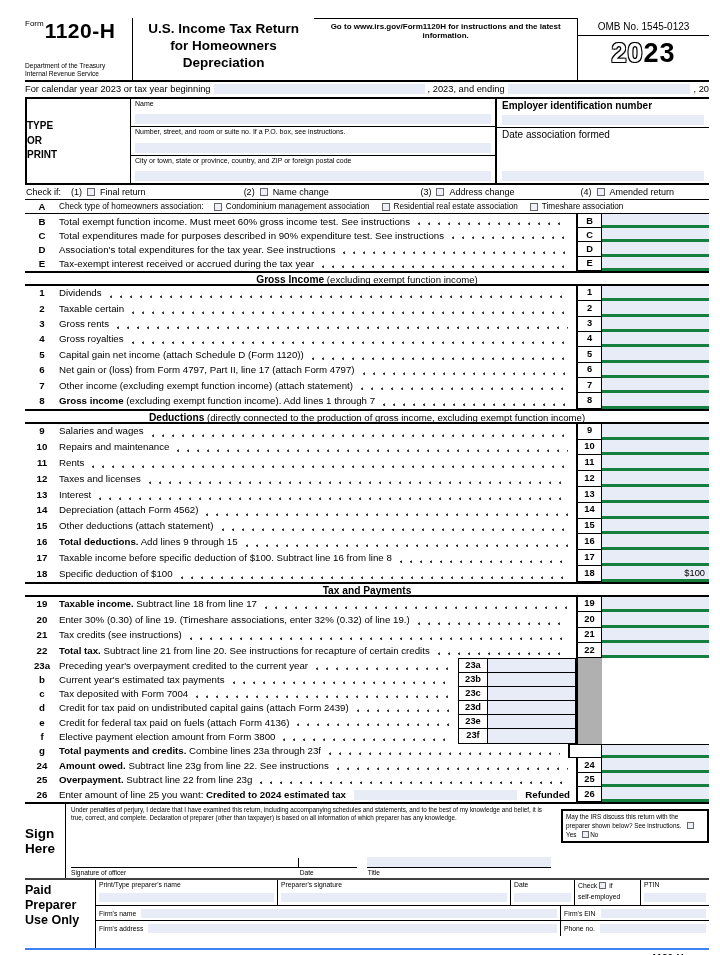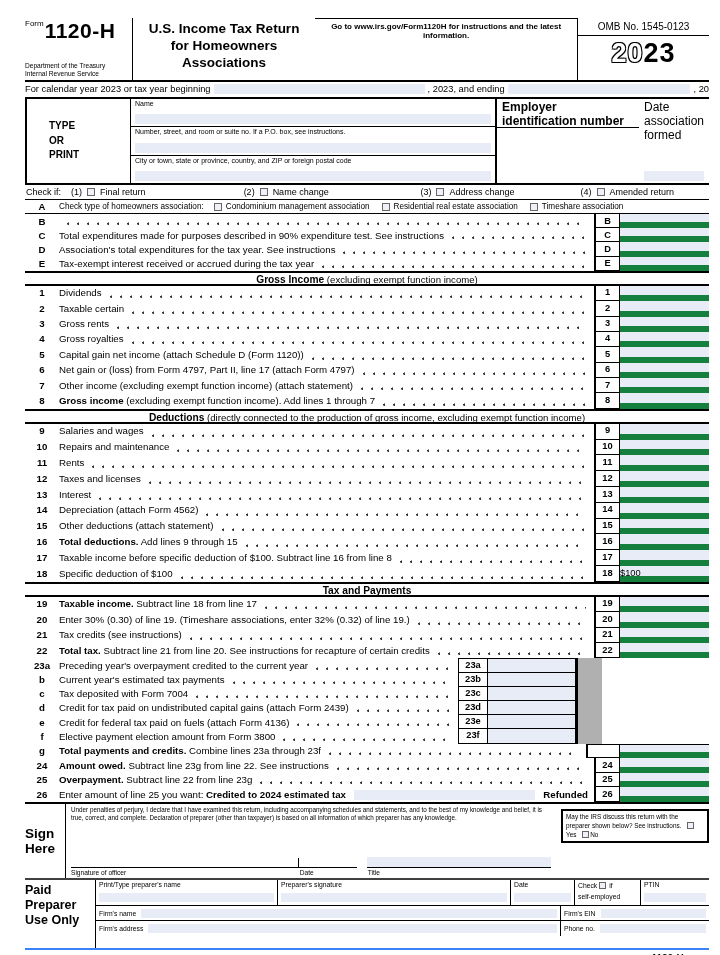--- a/index.html
+++ b/index.html
@@ -30,26 +30,26 @@
   .yr-outline { color:#fff; text-shadow:-1px -1px 0 #000, 1px -1px 0 #000, -1px 1px 0 #000, 1px 1px 0 #000; }
 
   
   .cal-row { display:flex; align-items:flex-end; font-size:9.3px; padding:2px 0 3px; border-bottom:2px solid #000; }
   .cal-fill { background:var(--field-fill); height:10px; margin:0 3px; }
   .f1 { flex:1.5; } .f2 { flex:1.3; }
 
   
   .tp { display:flex; border-bottom:2px solid #000; height:86px; }
   .tp-main { width:472px; display:flex; border-left:2px solid #000; border-right:2px solid #000; }
-  .tp-label { width:104px; border-right:1px solid #000; font-weight:bold; font-size:10px; line-height:1.45; display:flex; flex-direction:column; justify-content:center; padding-left:22px; }
+  .tp-label { width:104px; border-right:1px solid #000; font-weight:bold; font-size:10px; line-height:1.45; display:flex; flex-direction:column; justify-content:center; }
   .tp-fields { flex:1; display:flex; flex-direction:column; }
   .tp-field { flex:1; border-bottom:1px solid #000; padding:1px 4px 0; font-size:7px; display:flex; flex-direction:column; justify-content:space-between; }
   .tp-field:last-child { border-bottom:none; }
   .tp-input { background:var(--field-fill); height:10px; margin:1px 0 2px; }
-  .tp-right { flex:1; display:flex; font-size:12px; }
+  .tp-right { flex:1; display:flex; flex-direction:column; font-size:10px; }
   .tp-ein { height:29px; border-bottom:1px solid #000; padding:1px 5px 0; display:flex; flex-direction:column; justify-content:space-between; }
   .tp-ein .cell-label { font-weight:bold; }
   .tp-date { flex:1; padding:1px 5px 0; display:flex; flex-direction:column; justify-content:space-between; }
 
   
   .ci-row { display:flex; align-items:center; font-size:9px; height:15px; border-bottom:1px solid #000; }
   .ci-label { width:46px; padding-left:1px; }
   .ci-group { display:flex; align-items:center; gap:5px; }
   .g1{flex:1.25;} .g2{flex:1.28;} .g3{flex:1.16;} .g4{flex:.93;}
   .cb { width:8px; height:8px; border:1px solid #666; background:var(--cb-fill); display:inline-block; flex:none; }
@@ -62,21 +62,21 @@
   
   .row { display:flex; align-items:stretch; font-size:9.7px; }
   .h14 { height:14.2px; } .h15 { height:15.4px; } .h16 { height:15.8px; } .h14b { height:14.6px; } .h15b { height:15px; }
   .row .num { width:34px; flex:none; text-align:center; font-weight:bold; padding-top:1.5px; }
   .row .lbl { padding-top:1.5px; white-space:nowrap; }
   .row .lbl b { font-weight:bold; }
   .dots { flex:1; min-width:10px; align-self:flex-end; height:3px; margin:0 8px 3px 8px;
     background-image:radial-gradient(circle at 1.2px 1.6px, #333 1px, transparent 1.3px);
     background-size:10px 3px; background-repeat:repeat-x; }
   .row .nbox { width:26px; flex:none; border-left:2px solid #000; border-right:1px solid #000; border-bottom:1px solid #000; font-weight:bold; text-align:center; padding-top:1.5px; font-size:9.3px; background:#fff; }
-  .row .afield { width:89px; flex:none; border-bottom:6px solid #15803d; background:var(--field-fill); padding:1.5px 4px 0 0; font-size:9.3px; }
+  .row .afield { width:107px; flex:none; border-bottom:3px solid #15803d; background:var(--field-fill); text-align:right; padding:1.5px 4px 0 0; font-size:9.3px; }
   .row .bt { border-top:1px solid #000;padding-left:31px; }
   
   .row .ibox { width:30px; flex:none; border:1px solid #000; font-weight:bold; text-align:center; padding-top:1px; font-size:9.3px; }
   .row .ifield { width:88px; flex:none; border:1px solid #000; border-left:none; background:var(--field-fill); }
   .row23:not(:first-child) .ibox, .row23:not(:first-child) .ifield { border-top:none; }
   .row .gcell { width:26px; flex:none; border-left:2px solid #000; background:var(--gray-fill); }
   .row .wcell { width:107px; flex:none; background:#fff; }
   
   .fill26 { flex:1; background:var(--field-fill); height:10px; align-self:flex-end; margin:0 8px 2px 8px; }
   .refunded { font-weight:bold; padding:1.5px 6px 0 0; }
@@ -138,21 +138,21 @@
         <span class="form-word">Form</span><span class="form-num">1120-H</span>
       </div>
       <div class="agency">
         <span>Department of the Treasury</span><br>
         <span>Internal Revenue Service</span>
       </div>
     </div>
     <div class="hdr-center">
       <div class="title">
         <span>U.S. Income Tax Return</span><br>
-        <span>for Homeowners Associations</span>
+        <span>for Homeowners Depreciation</span>
       </div>
       <div class="goto">Go to www.irs.gov/Form1120H for instructions and the latest information.</div>
     </div>
     <div class="hdr-right">
       <div class="omb">OMB No. 1545-0123</div>
       <div class="year">
         <span class="yr-outline">20</span><span>23</span>
       </div>
     </div>
   </div>
@@ -236,20 +236,21 @@
     </span>
     <span class="a-opt">
       <span class="cb"></span>
       <span>Timeshare association</span>
     </span>
   </div>
 
   <div id="rows-be">
       <div class="row h14">
         <span class="num">B</span>
+        <span class="lbl"><span>Total exempt function income. Must meet 60% gross income test. See instructions</span></span>
         <span class="dots"></span>
         <span class="nbox">B</span>
         <span class="afield"></span>
       </div>
       <div class="row h14">
         <span class="num">C</span>
         <span class="lbl"><span>Total expenditures made for purposes described in 90% expenditure test. See instructions</span></span>
         <span class="dots"></span>
         <span class="nbox">C</span>
         <span class="afield"></span>

